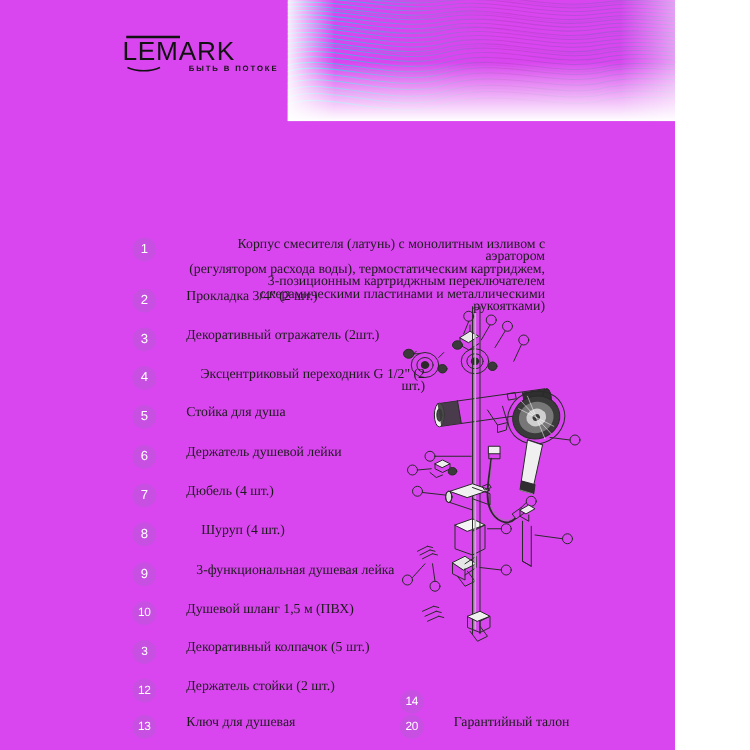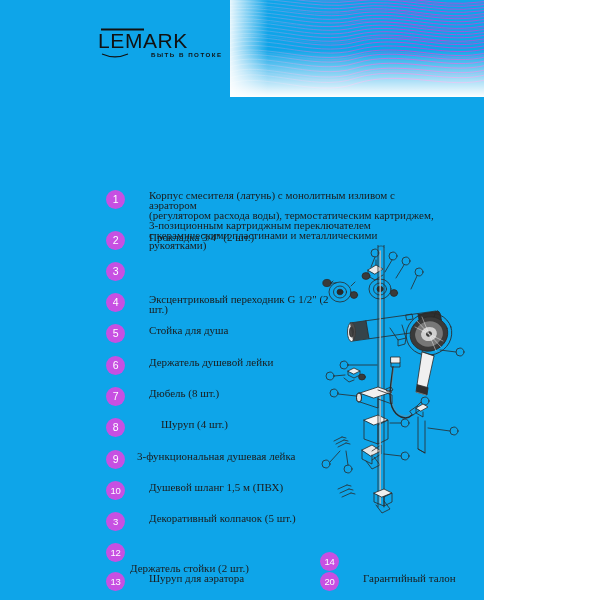--- a/index.html
+++ b/index.html
@@ -11,24 +11,25 @@
     height: 600px;
     background: #ffffff;
     font-family: "Liberation Sans", sans-serif;
     overflow: hidden;
     position: relative;
   }
 
   #page {
     position: absolute;
     left: 0; top: 0;
-    width: 484px;
+    width: 540px;
     height: 600px;
-    background: #0ea5e9;
+    background: #d946ef;
     overflow: hidden;
+    text-align: right;
   }
 
   
   #wave-band {
     position: absolute;
     left: 230px;
     top: -8px;
     width: 380px;
     height: 105px;
     pointer-events: none;
@@ -346,70 +347,71 @@
 с керамическими пластинами и металлическими рукоятками)</div>
     </div>
 
     <div class="item" style="left:106px; top:231px;">
       <div class="badge">2</div>
       <div class="item-text" style="margin-left:24px;">Прокладка 3/4" (2 шт.)</div>
     </div>
 
     <div class="item" style="left:106px; top:262px;">
       <div class="badge">3</div>
+      <div class="item-text" style="margin-left:24px;">Декоративный отражатель (2шт.)</div>
     </div>
 
     <div class="item" style="left:106px; top:293px;">
       <div class="badge">4</div>
       <div class="item-text" style="margin-left:24px;">Эксцентриковый переходник G 1/2" (2 шт.)</div>
     </div>
 
     <div class="item" style="left:106px; top:324px;">
       <div class="badge">5</div>
       <div class="item-text" style="margin-left:24px;">Стойка для душа</div>
     </div>
 
     <div class="item" style="left:106px; top:356px;">
       <div class="badge">6</div>
       <div class="item-text" style="margin-left:24px;">Держатель душевой лейки</div>
     </div>
 
     <div class="item" style="left:106px; top:387px;">
       <div class="badge">7</div>
-      <div class="item-text" style="margin-left:24px;">Дюбель (8 шт.)</div>
+      <div class="item-text" style="margin-left:24px;">Дюбель (4 шт.)</div>
     </div>
 
     <div class="item" style="left:106px; top:418px;">
       <div class="badge">8</div>
       <div class="item-text" style="margin-left:36px;">Шуруп (4 шт.)</div>
     </div>
 
     <div class="item" style="left:106px; top:450px;">
       <div class="badge">9</div>
-      <div class="item-text" style="margin-left:12px;">3-функциональная душевая лейка</div>
+      <div class="item-text" style="margin-left:32px;">3-функциональная душевая лейка</div>
     </div>
 
     <div class="item" style="left:106px; top:481px;">
       <div class="badge two-digit">10</div>
       <div class="item-text" style="margin-left:24px;">Душевой шланг 1,5 м (ПВХ)</div>
     </div>
 
     <div class="item" style="left:106px; top:512px;">
       <div class="badge two-digit">3</div>
       <div class="item-text" style="margin-left:24px;">Декоративный колпачок (5 шт.)</div>
     </div>
 
-    <div class="item" style="left:106px; top:543px;flex-direction:column;">
+    <div class="item" style="left:106px; top:543px;">
       <div class="badge two-digit">12</div>
       <div class="item-text" style="margin-left:24px;">Держатель стойки (2 шт.)</div>
     </div>
 
     <div class="item" style="left:106px; top:572px;">
       <div class="badge two-digit">13</div>
-      <div class="item-text" style="margin-left:24px;">Шуруп для аэратора</div>
+      <div class="item-text" style="margin-left:24px;">Ключ для душевая</div>
     </div>
   </div>
 
   <div id="col-right" class="list-col">
 
     <div class="item" style="left:320px; top:552px;">
       <div class="badge two-digit">14</div>
     </div>
 
     <div class="item" style="left:320px; top:572px;">

